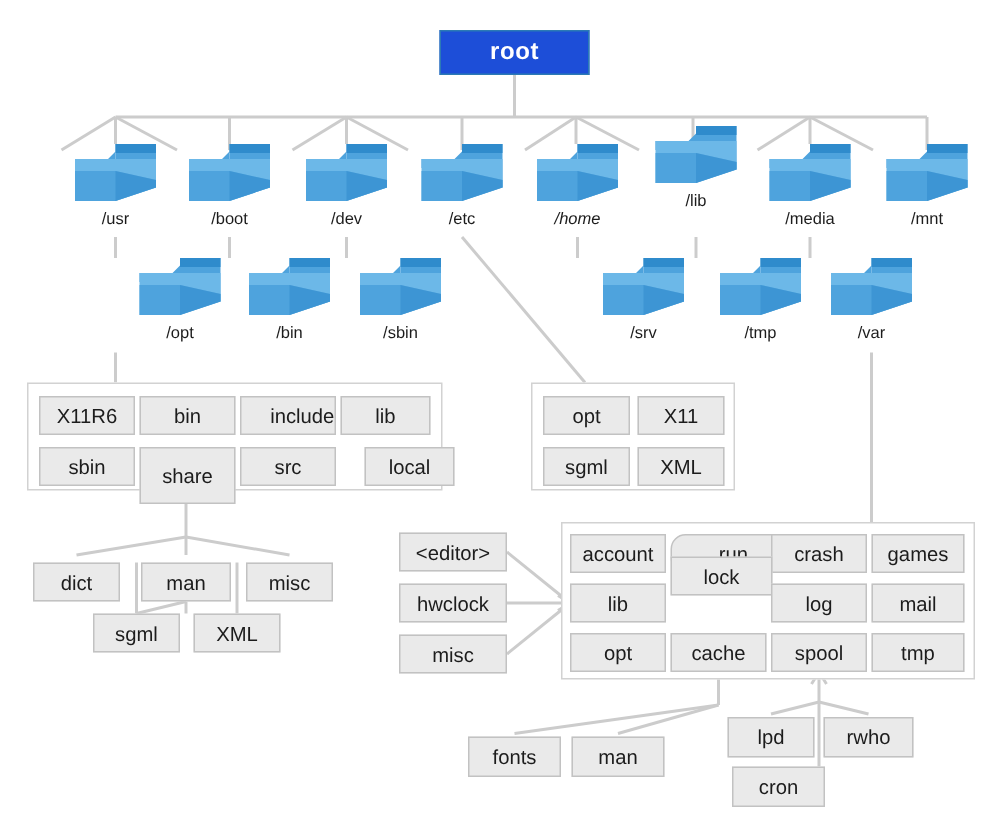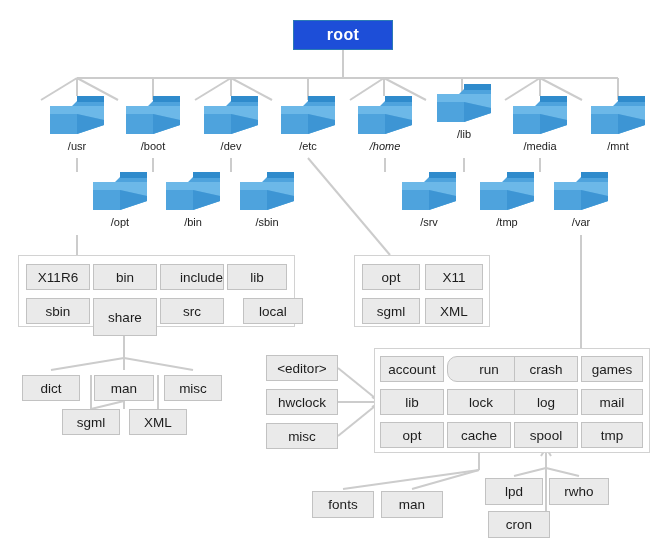--- a/index.html
+++ b/index.html
@@ -341,21 +341,21 @@
       <div class="leaf" style="left: 62px; top: 409px; width: 58px; height: 26px;">sgml</div>
       <div class="leaf" style="left: 129px; top: 409px; width: 58px; height: 26px;">XML</div>
       <div class="leaf" style="left: 266px; top: 355px; width: 72px; height: 26px;">&lt;editor&gt;</div>
       <div class="leaf" style="left: 266px; top: 389px; width: 72px; height: 26px;">hwclock</div>
       <div class="leaf" style="left: 266px; top: 423px; width: 72px; height: 26px;">misc</div>
       <div class="leaf" style="left: 380px; top: 356px; width: 64px; height: 26px;">account</div>
       <div class="leaf" style="left: 447px; top: 356px; width: 84px; height: 26px; border-radius: 10px;">run</div>
       <div class="leaf" style="left: 514px; top: 356px; width: 64px; height: 26px;">crash</div>
       <div class="leaf" style="left: 581px; top: 356px; width: 62px; height: 26px;">games</div>
       <div class="leaf" style="left: 380px; top: 389px; width: 64px; height: 26px;">lib</div>
-      <div class="leaf" style="left: 447px; top: 389px; width: 68px; height: 26px;">lock</div>
+      <div class="leaf" style="left: 447px; top: 371px; width: 68px; height: 26px;">lock</div>
       <div class="leaf" style="left: 514px; top: 389px; width: 64px; height: 26px;">log</div>
       <div class="leaf" style="left: 581px; top: 389px; width: 62px; height: 26px;">mail</div>
       <div class="leaf" style="left: 380px; top: 422px; width: 64px; height: 26px;">opt</div>
       <div class="leaf" style="left: 447px; top: 422px; width: 64px; height: 26px;">cache</div>
       <div class="leaf" style="left: 514px; top: 422px; width: 64px; height: 26px;">spool</div>
       <div class="leaf" style="left: 581px; top: 422px; width: 62px; height: 26px;">tmp</div>
       <div class="leaf" style="left: 312px; top: 491px; width: 62px; height: 27px;">fonts</div>
       <div class="leaf" style="left: 381px; top: 491px; width: 62px; height: 27px;">man</div>
       <div class="leaf" style="left: 485px; top: 478px; width: 58px; height: 27px;">lpd</div>
       <div class="leaf" style="left: 549px; top: 478px; width: 60px; height: 27px;">rwho</div>

